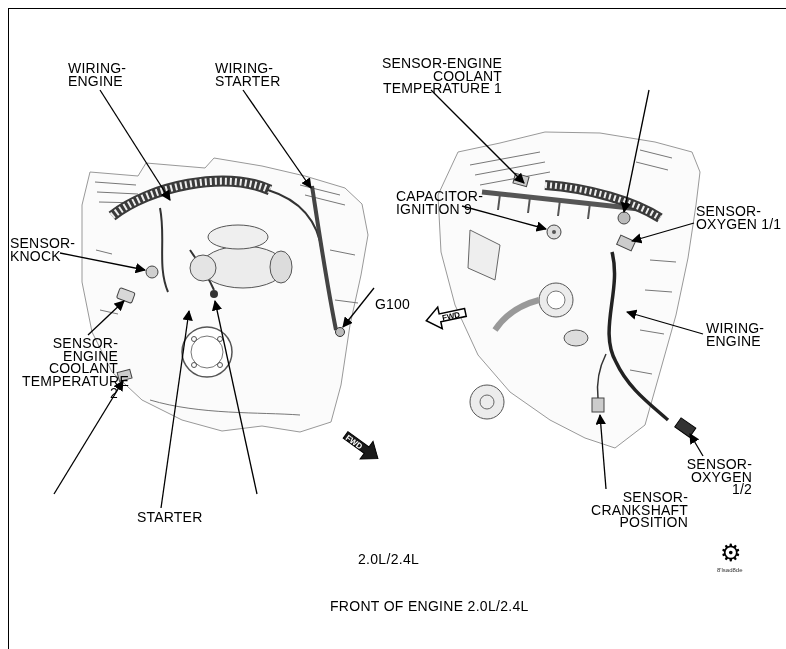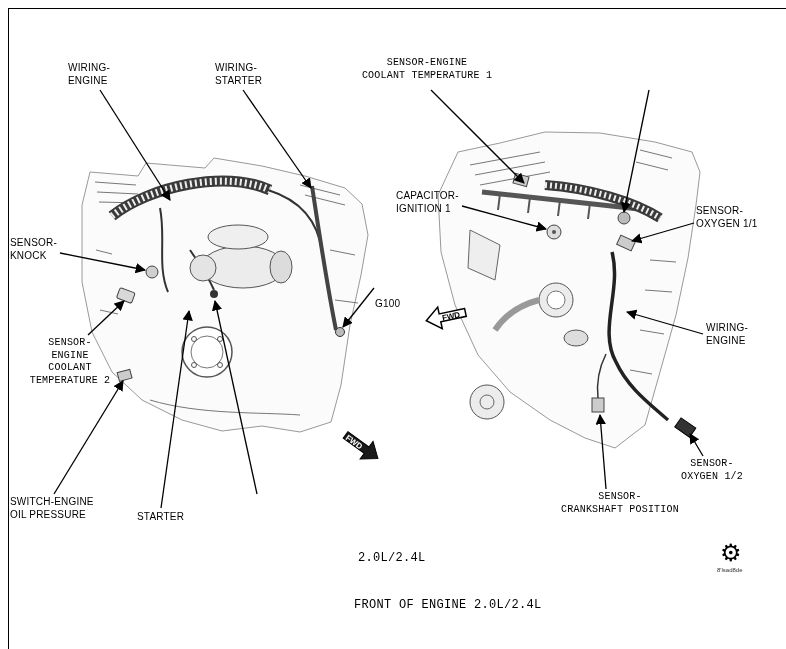--- a/index.html
+++ b/index.html
@@ -11,28 +11,28 @@
     overflow:hidden;
   }
   #frame{
     position:absolute;left:8px;top:8px;width:777px;height:640px;
     border-left:1px solid #000;border-top:1px solid #000;
     pointer-events:none;
   }
   svg.layer{position:absolute;left:0;top:0;}
   .callout{
     position:absolute;
-    font-size:10px;line-height:12.5px;
+    font-size:14px;line-height:12.5px;
     color:#000;
     white-space:pre-line;
     letter-spacing:0.2px;
   }
-  .ctr{text-align:center;font-family:Liberation Mono, monospace;}
+  .ctr{text-align:right;}
   .caption{
-    position:absolute;font-size:12px;color:#000;letter-spacing:0.3px;font-family:Liberation Mono, monospace;
+    position:absolute;font-size:14px;color:#000;letter-spacing:0.3px;
   }
   .gear{
     position:absolute;font-size:24px;line-height:24px;color:#000;
   }
   .wm{
     position:absolute;font-size:6px;color:#333;letter-spacing:0;
   }
 </style>
 </head>
 <body>
@@ -156,50 +156,48 @@
 ENGINE</div>
 
   <div class="callout" style="left:215px;top:62px;">WIRING-
 STARTER</div>
 
   <div class="callout ctr" style="left:352px;top:57px;width:150px;">SENSOR-ENGINE
 COOLANT TEMPERATURE 1</div>
 
 
   <div class="callout" style="left:396px;top:190px;">CAPACITOR-
-IGNITION 1</div>
+IGNITION 9</div>
 
   <div class="callout" style="left:696px;top:205px;">SENSOR-
 OXYGEN 1/1</div>
 
   <div class="callout" style="left:10px;top:237px;">SENSOR-
 KNOCK</div>
 
   <div class="callout" style="left:375px;top:274px;margin-top:24px;">G100</div>
 
   <div class="callout" style="left:706px;top:322px;">WIRING-
 ENGINE</div>
 
   <div class="callout ctr" style="left:22px;top:337px;width:96px;">SENSOR-
 ENGINE
 COOLANT
 TEMPERATURE 2</div>
 
-  <div class="callout" style="left:10px;top:496px;">SWITCH-ENGINE
-OIL PRESSURE</div>
 
   <div class="callout" style="left:137px;top:511px;">STARTER</div>
 
 
   <div class="callout ctr" style="left:672px;top:458px;width:80px;">SENSOR-
 OXYGEN 1/2</div>
 
   <div class="callout ctr" style="left:552px;top:491px;width:136px;">SENSOR-
 CRANKSHAFT POSITION</div>
 
   <div class="caption" style="left:358px;top:551px;">2.0L/2.4L</div>
 
-  <div class="caption" style="left:330px;top:598px;margin-left:24px;">FRONT OF ENGINE 2.0L/2.4L</div>
+  <div class="caption" style="left:330px;top:598px;">FRONT OF ENGINE 2.0L/2.4L</div>
 
   <div class="gear" style="left:720px;top:541px;">⚙</div>
   <div class="wm" style="left:717px;top:567px;">8'lsad8de</div>
 
 </div>
 
 </body></html>

